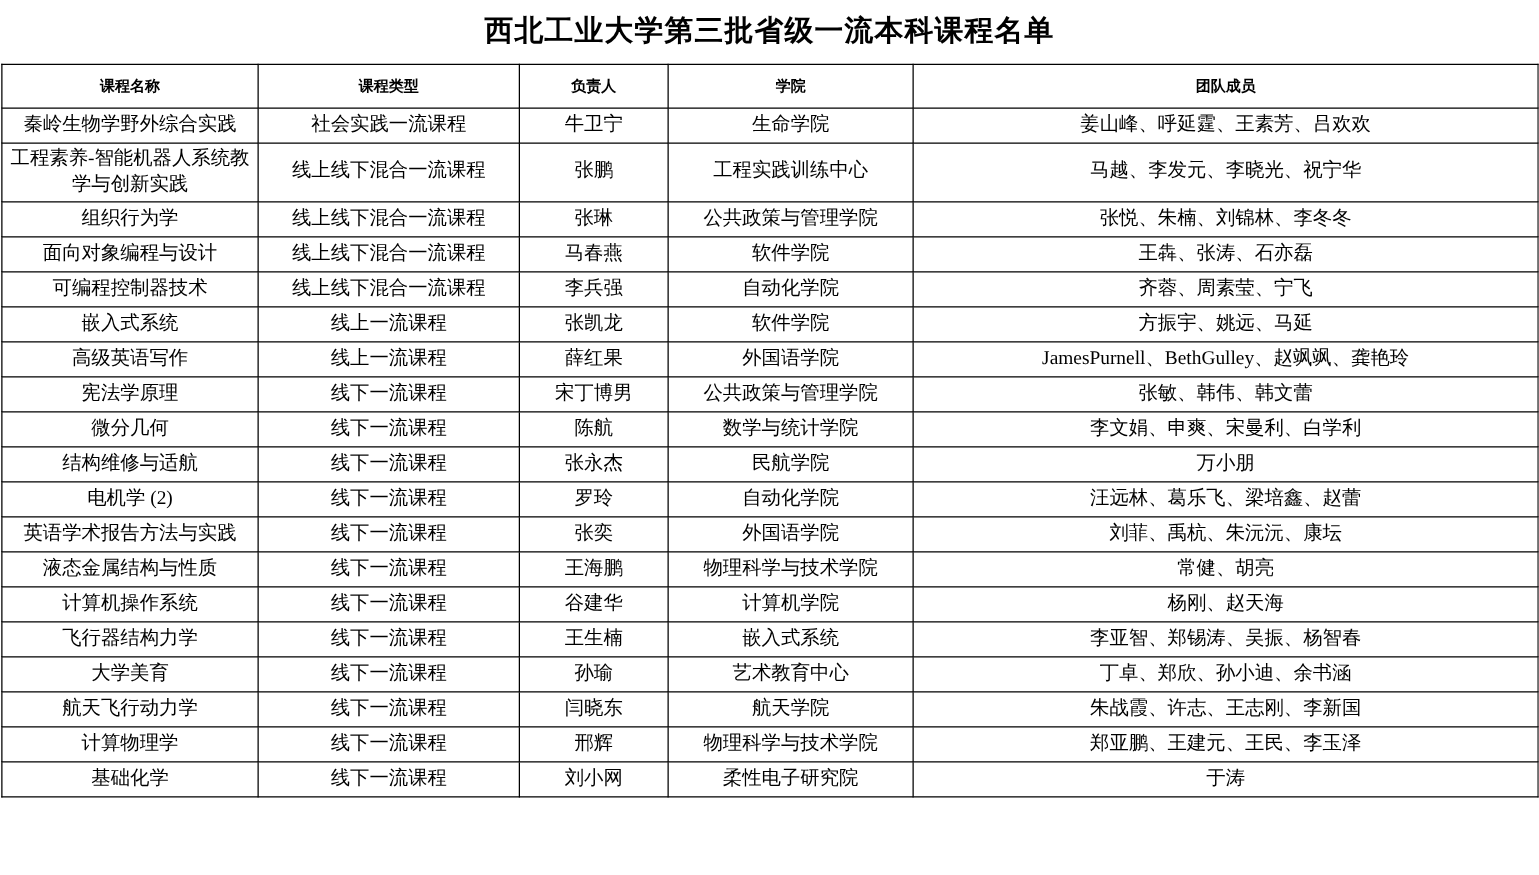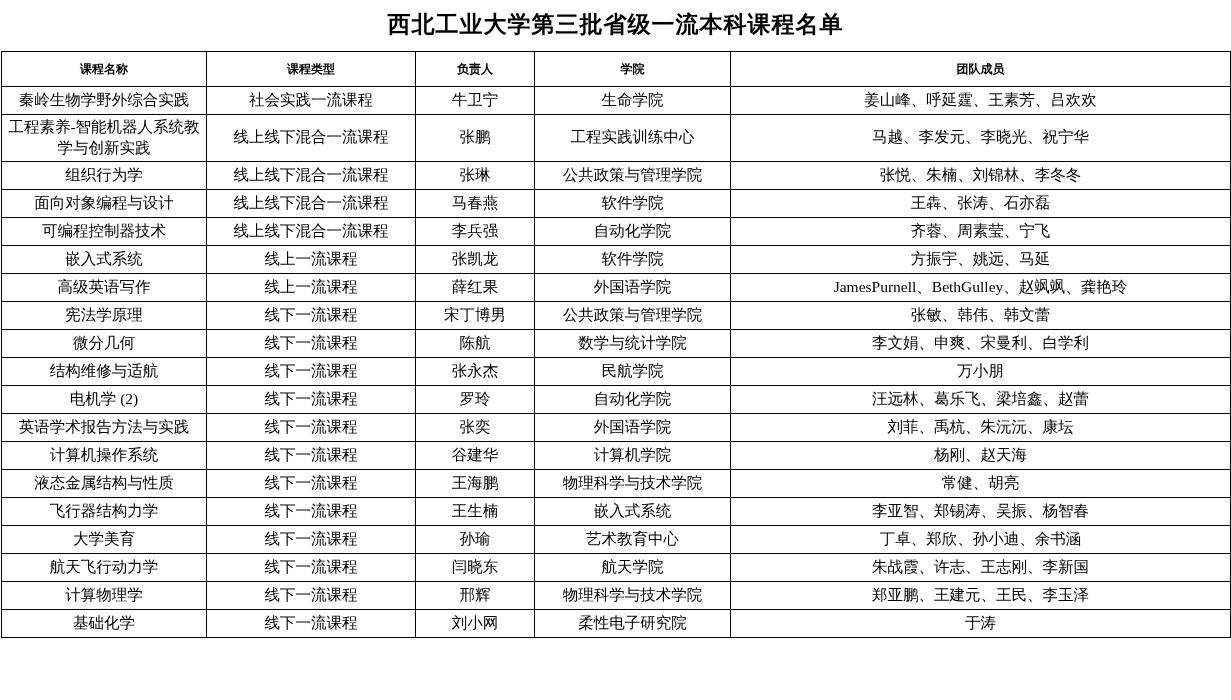--- a/index.html
+++ b/index.html
@@ -158,34 +158,34 @@
           <td>汪远林、葛乐飞、梁培鑫、赵蕾</td>
         </tr>
         <tr>
           <td>英语学术报告方法与实践</td>
           <td>线下一流课程</td>
           <td>张奕</td>
           <td>外国语学院</td>
           <td>刘菲、禹杭、朱沅沅、康坛</td>
         </tr>
         <tr>
+          <td>液态金属结构与性质</td>
+          <td>线下一流课程</td>
+          <td>王海鹏</td>
+          <td>物理科学与技术学院</td>
+          <td>常健、胡亮</td>
+        </tr>
+        <tr>
           <td>计算机操作系统</td>
           <td>线下一流课程</td>
           <td>谷建华</td>
           <td>计算机学院</td>
           <td>杨刚、赵天海</td>
         </tr>
         <tr>
-          <td>液态金属结构与性质</td>
-          <td>线下一流课程</td>
-          <td>王海鹏</td>
-          <td>物理科学与技术学院</td>
-          <td>常健、胡亮</td>
-        </tr>
-        <tr>
           <td>飞行器结构力学</td>
           <td>线下一流课程</td>
           <td>王生楠</td>
           <td>嵌入式系统</td>
           <td>李亚智、郑锡涛、吴振、杨智春</td>
         </tr>
         <tr>
           <td>大学美育</td>
           <td>线下一流课程</td>
           <td>孙瑜</td>

